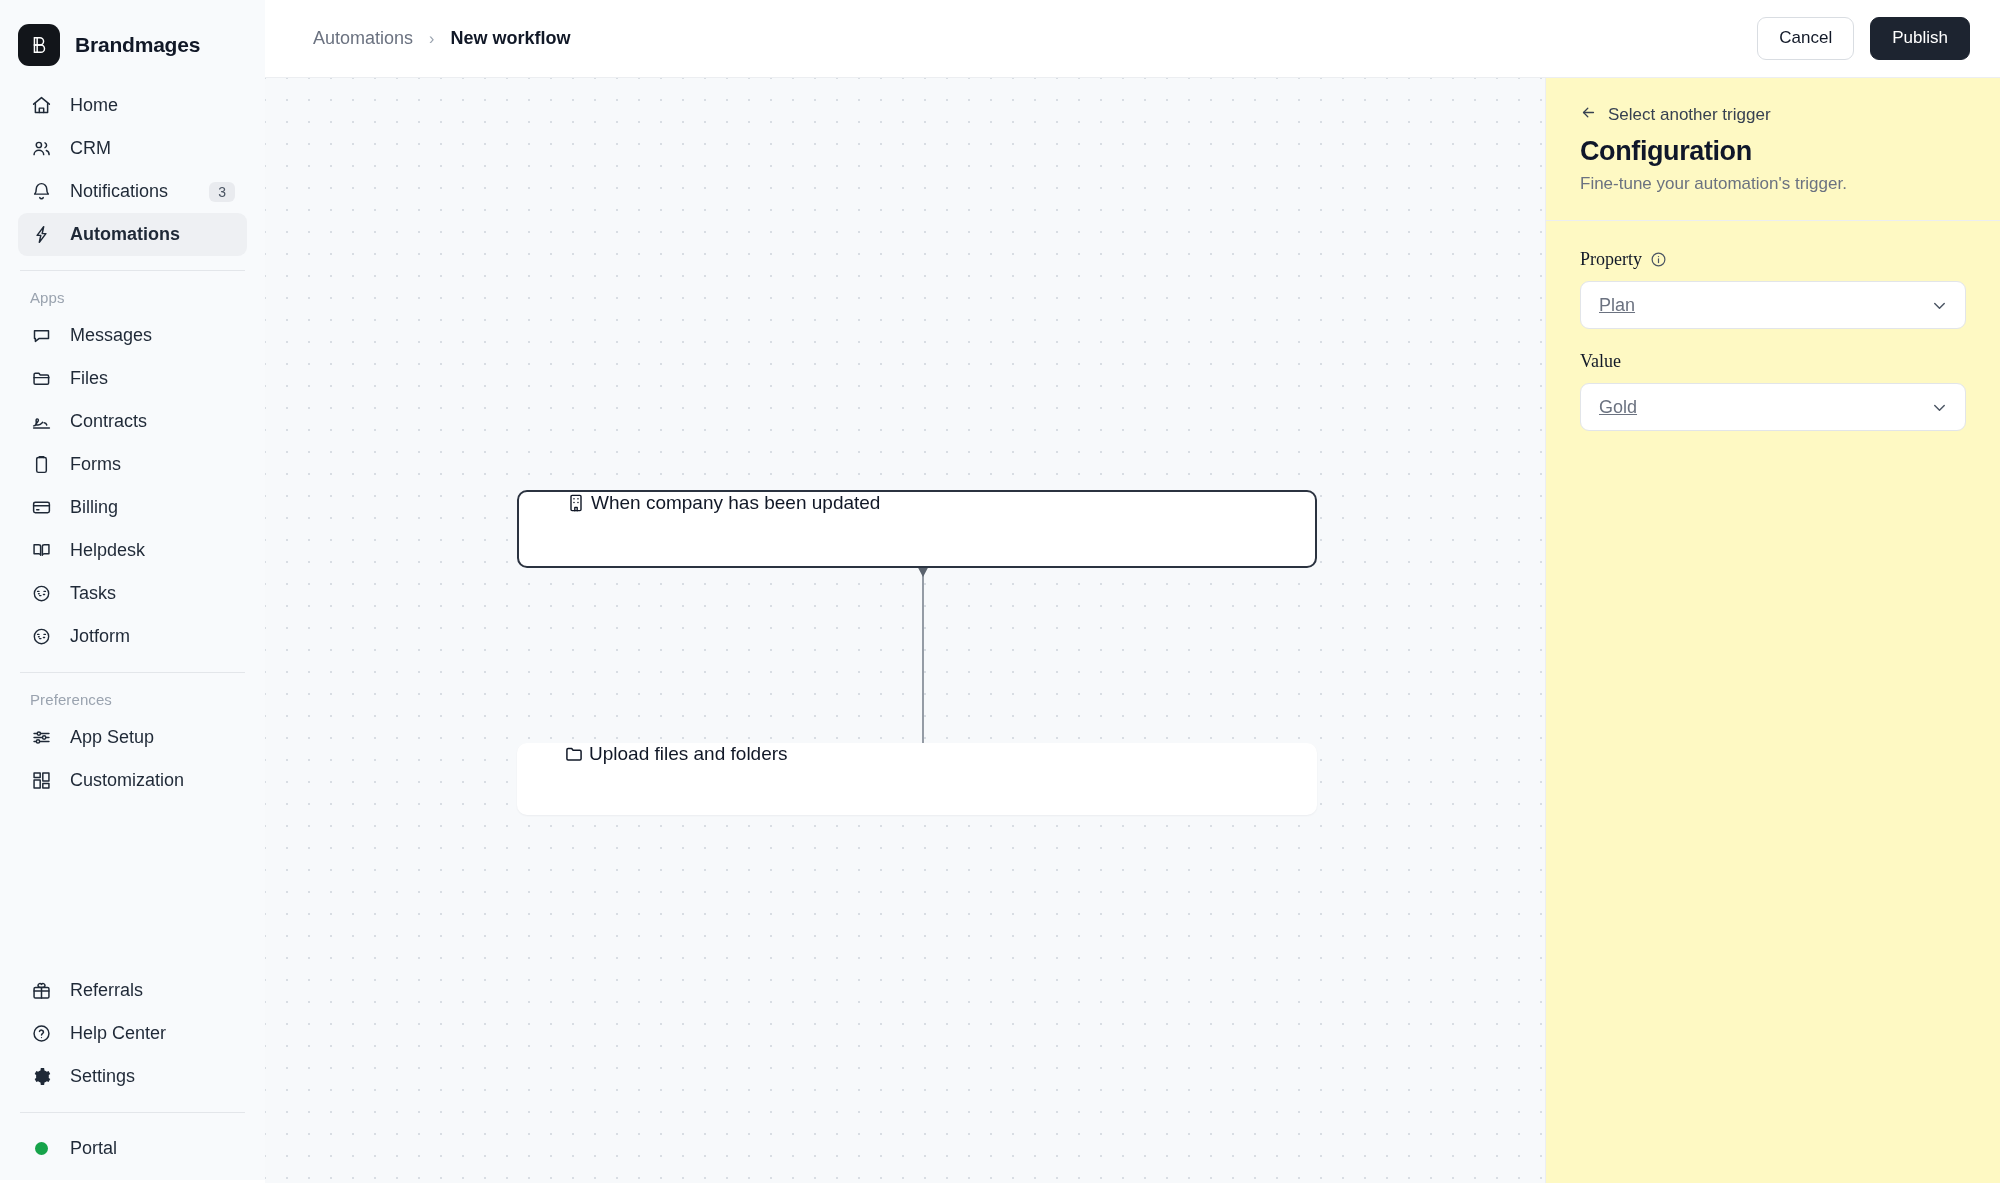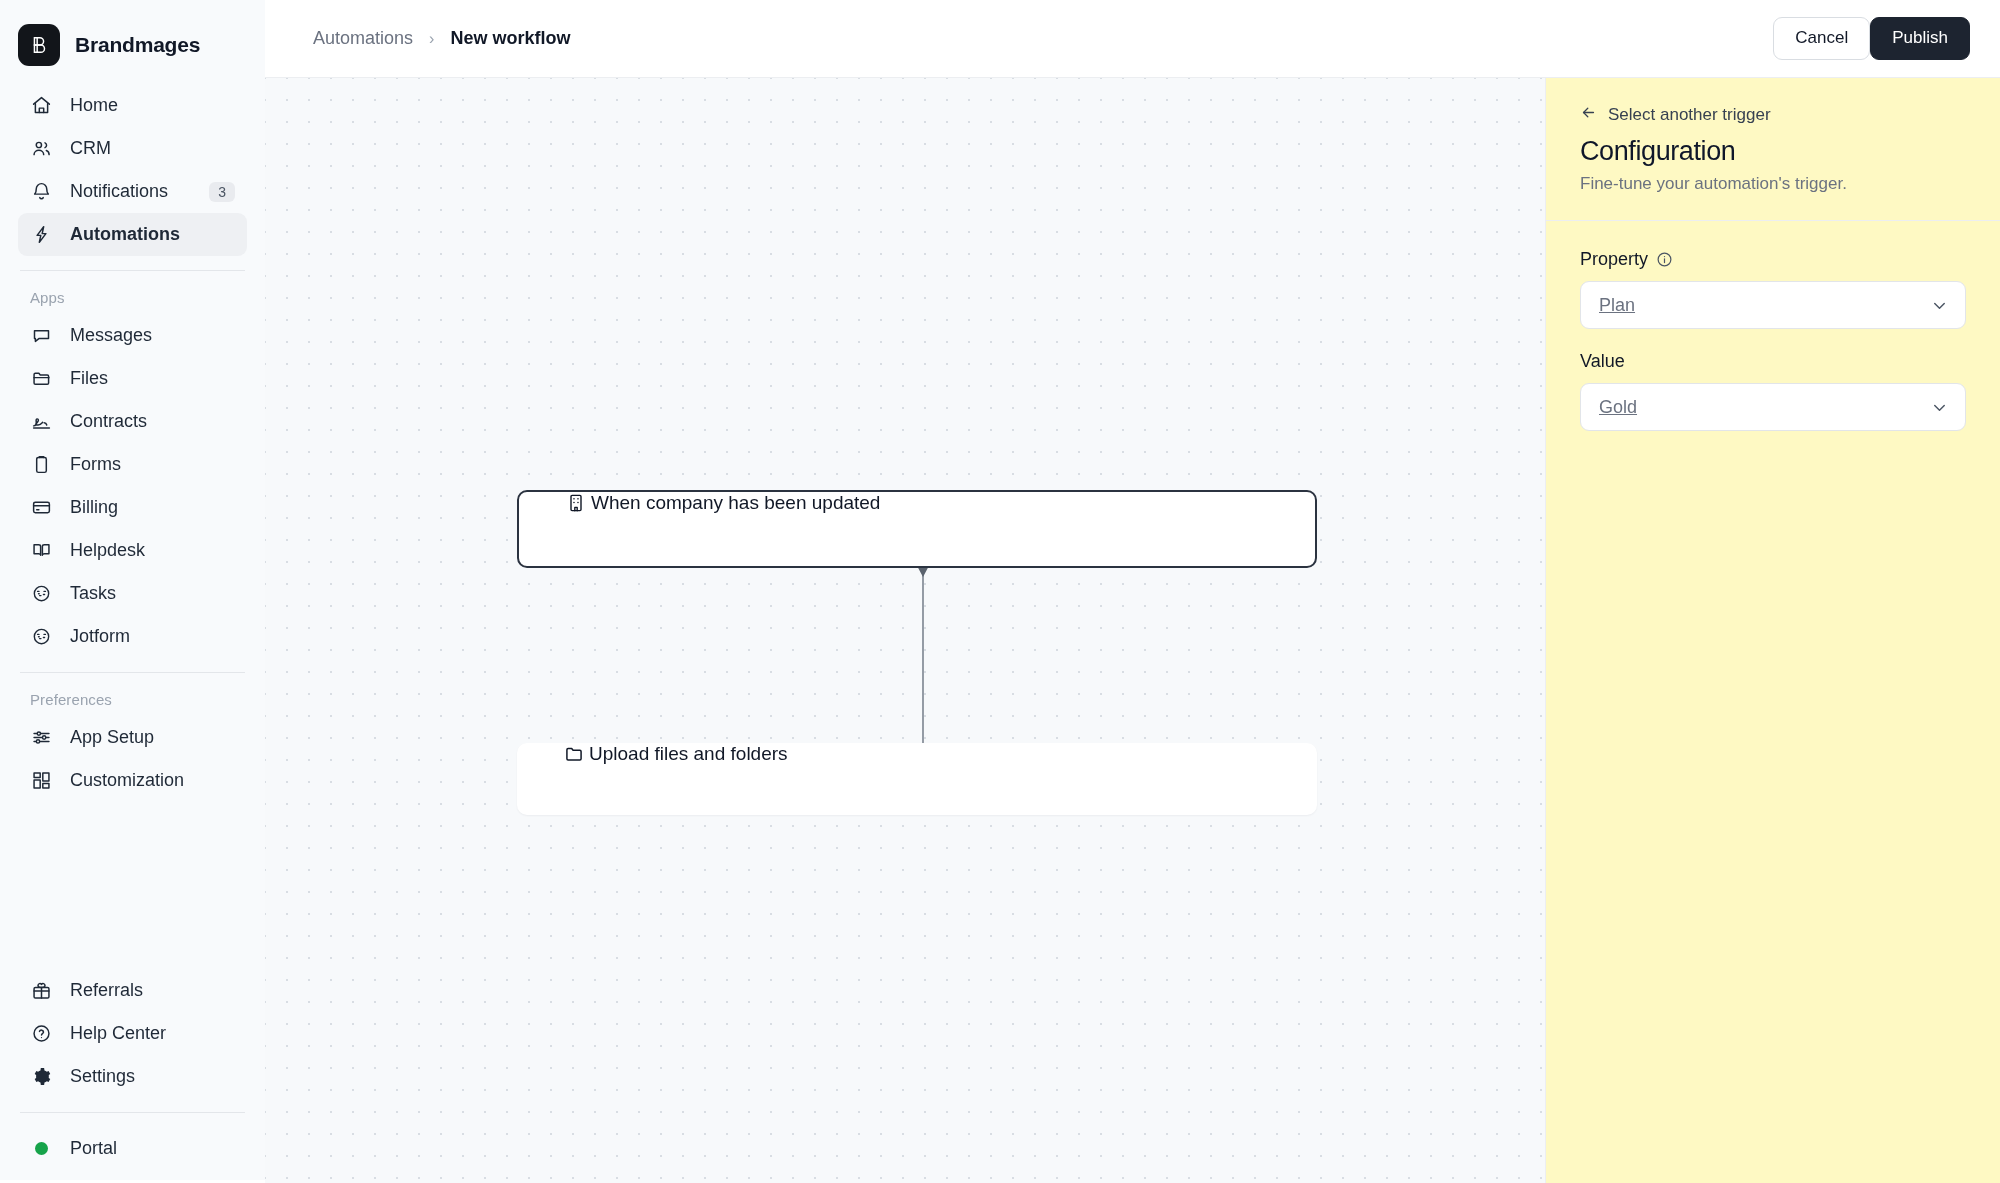--- a/index.html
+++ b/index.html
@@ -54,21 +54,21 @@
   .main { flex: 1 1 auto; display: flex; flex-direction: column; min-width: 0; }
   .topbar {
     height: 78px; flex: 0 0 78px; background: #ffffff;
     display: flex; align-items: center; justify-content: space-between;
     padding: 0 30px 0 48px; border-bottom: 1px solid #eceef1;
   }
   .crumbs { display: flex; align-items: center; gap: 16px; font-size: 18px; }
   .crumb-link { color: #6b7280; cursor: pointer; }
   .crumb-sep { color: #9aa3af; font-size: 16px; }
   .crumb-current { color: #111827; font-weight: 700; }
-  .topbar-actions { display: flex; align-items: flex-start; }
+  .topbar-actions { display: flex; align-items: flex-start; gap: 16px; }
   .btn {
     font-family: "Liberation Sans", sans-serif;
     font-size: 17px; border-radius: 9px; padding: 11px 21px;
     cursor: pointer; line-height: 1.1;
   }
   .btn-secondary { background: #ffffff; border: 1px solid #d9dde2; color: #111827; }
   .btn-primary { background: #1d2430; border: 1px solid #1d2430; color: #ffffff; }
 
   .body-row { flex: 1 1 auto; display: flex; min-height: 0; }
 
@@ -106,27 +106,27 @@
   
   .panel {
     width: 455px; flex: 0 0 455px; background: #fef9c3;
     border-left: 1px solid #eceef1; display: flex; flex-direction: column;
   }
   .panel-head { padding: 26px 34px 26px 34px; border-bottom: 1px solid #eceef1; }
   .back-link {
     display: flex; align-items: center; gap: 11px;
     font-size: 17px; color: #374151; cursor: pointer; margin-bottom: 10px;
   }
-  .panel-title { font-size: 27px; font-weight: 400; color: #0f172a; letter-spacing: -0.4px; margin-bottom: 7px; }
+  .panel-title { font-size: 27px; font-weight: 700; color: #0f172a; letter-spacing: -0.4px; margin-bottom: 7px; }
   .panel-sub { font-size: 17px; color: #6b7280; }
   .panel-body { padding: 28px 34px 0 34px; }
   .field { margin-bottom: 22px; }
   .field-label {
     display: flex; align-items: center; gap: 8px;
-    font-size: 18px; color: #111827; margin-bottom: 11px; font-weight: 400;
+    font-size: 18px; color: #111827; margin-bottom: 11px; font-weight: 400; font-family: Liberation Serif, serif;
   }
   .select {
     height: 48px; border: 1px solid #e2e5e9; border-radius: 9px;
     display: flex; align-items: center; justify-content: space-between;
     padding: 0 16px 0 18px; font-size: 18px; color: #6b7280;
     background: #ffffff; cursor: pointer; text-decoration: underline;
   }
   .chev { color: #4b5563; display: flex; align-items: center; }
   .info-ic { color: #4b5563; display: flex; align-items: center; }
 </style>

